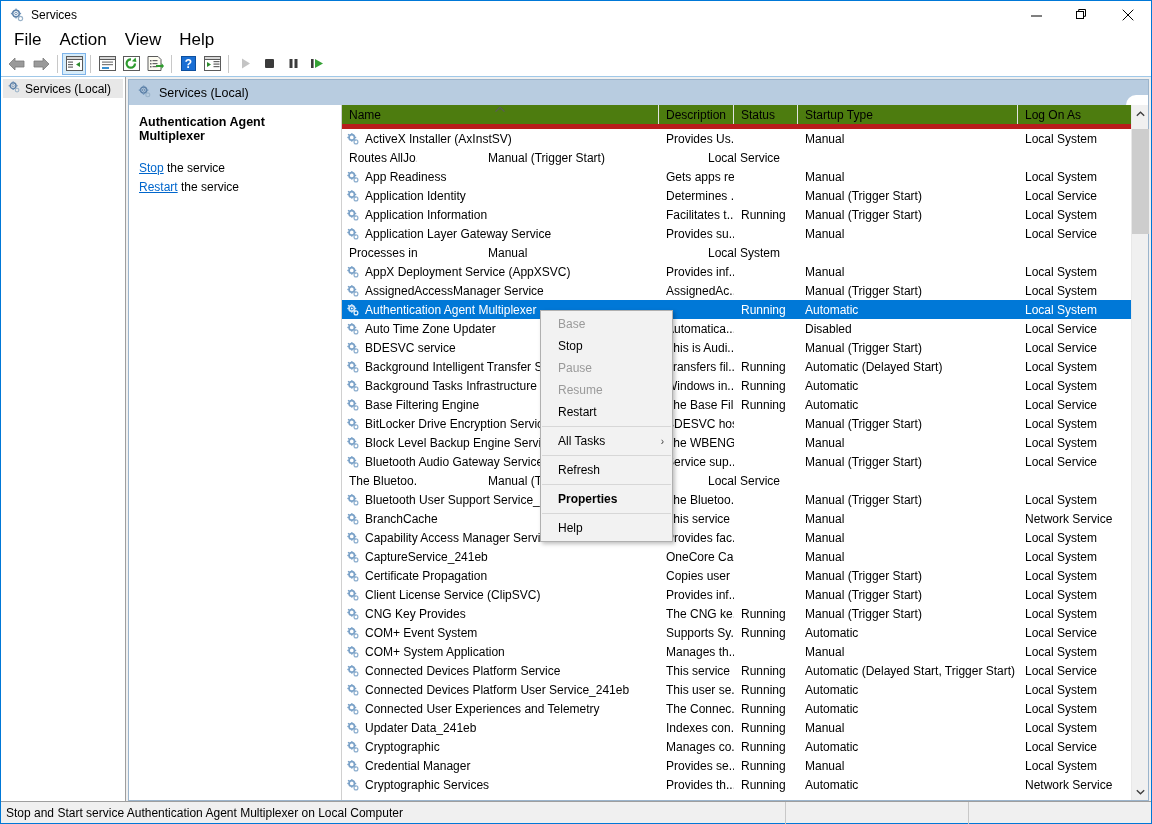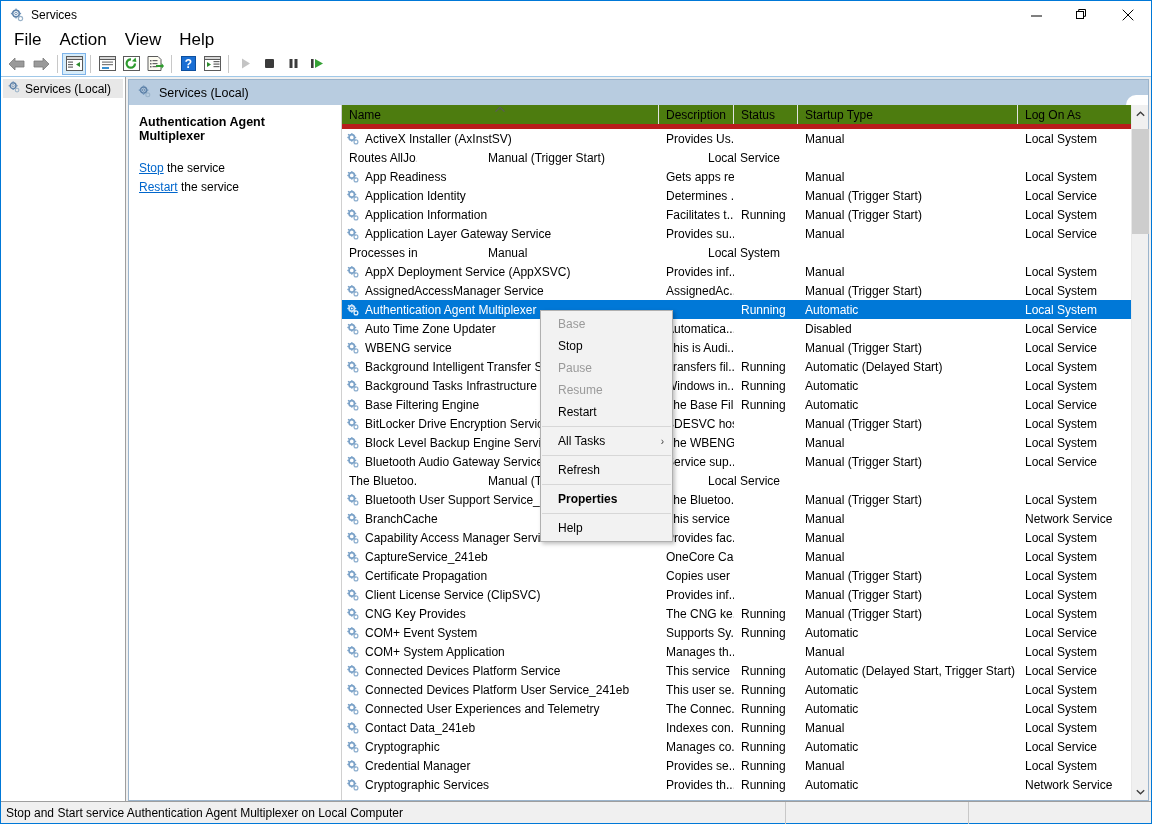--- a/index.html
+++ b/index.html
@@ -734,21 +734,21 @@
                         <rect x="9.7" y="5.5" width="2" height="1.5"></rect>
                         <rect x="2.3" y="2.2" width="1.5" height="1.9" transform="rotate(-45 3 3.1)"></rect>
                         <rect x="9.4" y="8.3" width="1.5" height="1.9" transform="rotate(-45 10.1 9.2)"></rect>
                       </g>
                       <circle cx="6.6" cy="6.2" r="1.2" fill="#ffffff"></circle>
                       <g fill="none" stroke="#8fb0cf" stroke-width="1.4">
                         <circle cx="11.4" cy="11.3" r="2.2"></circle>
                       </g>
                     </svg>
                   </span>
-                  <span>WBENG service</span>
+                  <span>BDESVC service</span>
                 </div>
                 <div class="cell" style="width: 75px; flex: 0 0 75px;">This is Audi...</div>
                 <div class="cell" style="width: 64px; flex: 0 0 64px;"></div>
                 <div class="cell" style="width: 220px; flex: 0 0 220px;">Manual (Trigger Start)</div>
                 <div class="cell" style="width: 120px; flex: 0 0 120px;">Local Service</div>
               </div>
               <div class="lv-row">
                 <div class="cell name" style="width: 317px; flex: 0 0 317px;">
                   <span class="gear">
                     <svg width="14" height="14" viewBox="0 0 16 16">
@@ -1272,21 +1272,21 @@
                         <rect x="9.7" y="5.5" width="2" height="1.5"></rect>
                         <rect x="2.3" y="2.2" width="1.5" height="1.9" transform="rotate(-45 3 3.1)"></rect>
                         <rect x="9.4" y="8.3" width="1.5" height="1.9" transform="rotate(-45 10.1 9.2)"></rect>
                       </g>
                       <circle cx="6.6" cy="6.2" r="1.2" fill="#ffffff"></circle>
                       <g fill="none" stroke="#8fb0cf" stroke-width="1.4">
                         <circle cx="11.4" cy="11.3" r="2.2"></circle>
                       </g>
                     </svg>
                   </span>
-                  <span>Contact Data_241eb</span>
+                  <span>Updater Data_241eb</span>
                 </div>
                 <div class="cell" style="width: 75px; flex: 0 0 75px;">Indexes con...</div>
                 <div class="cell" style="width: 64px; flex: 0 0 64px;">Running</div>
                 <div class="cell" style="width: 220px; flex: 0 0 220px;">Manual</div>
                 <div class="cell" style="width: 120px; flex: 0 0 120px;">Local System</div>
               </div>
               <div class="lv-row">
                 <div class="cell name" style="width: 317px; flex: 0 0 317px;">
                   <span class="gear">
                     <svg width="14" height="14" viewBox="0 0 16 16">

